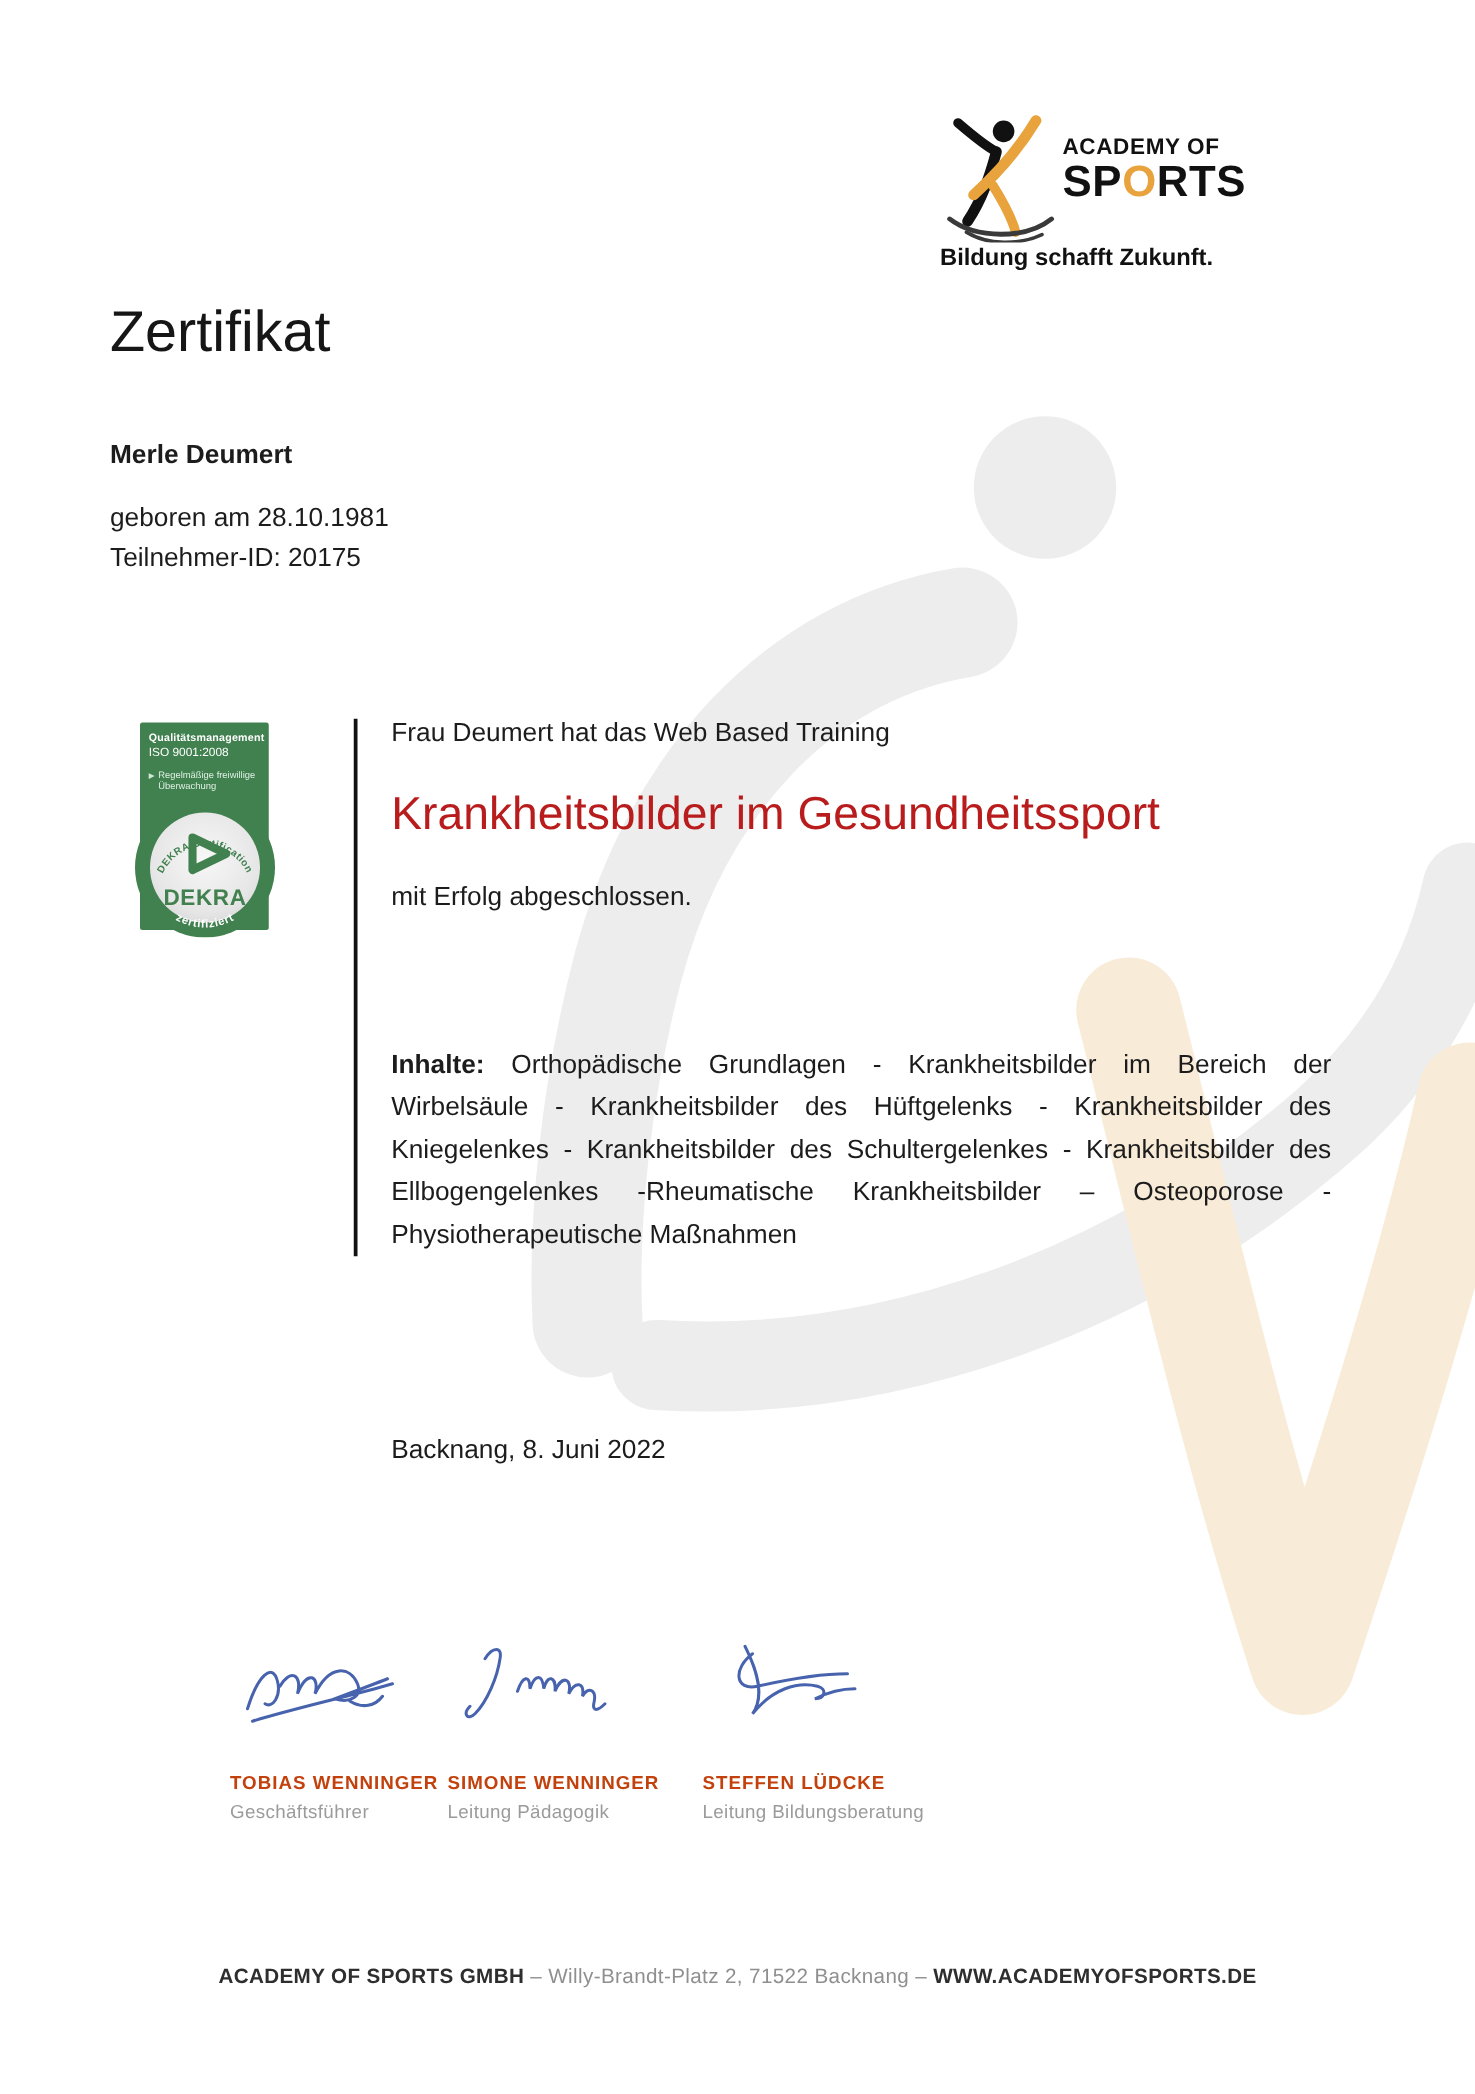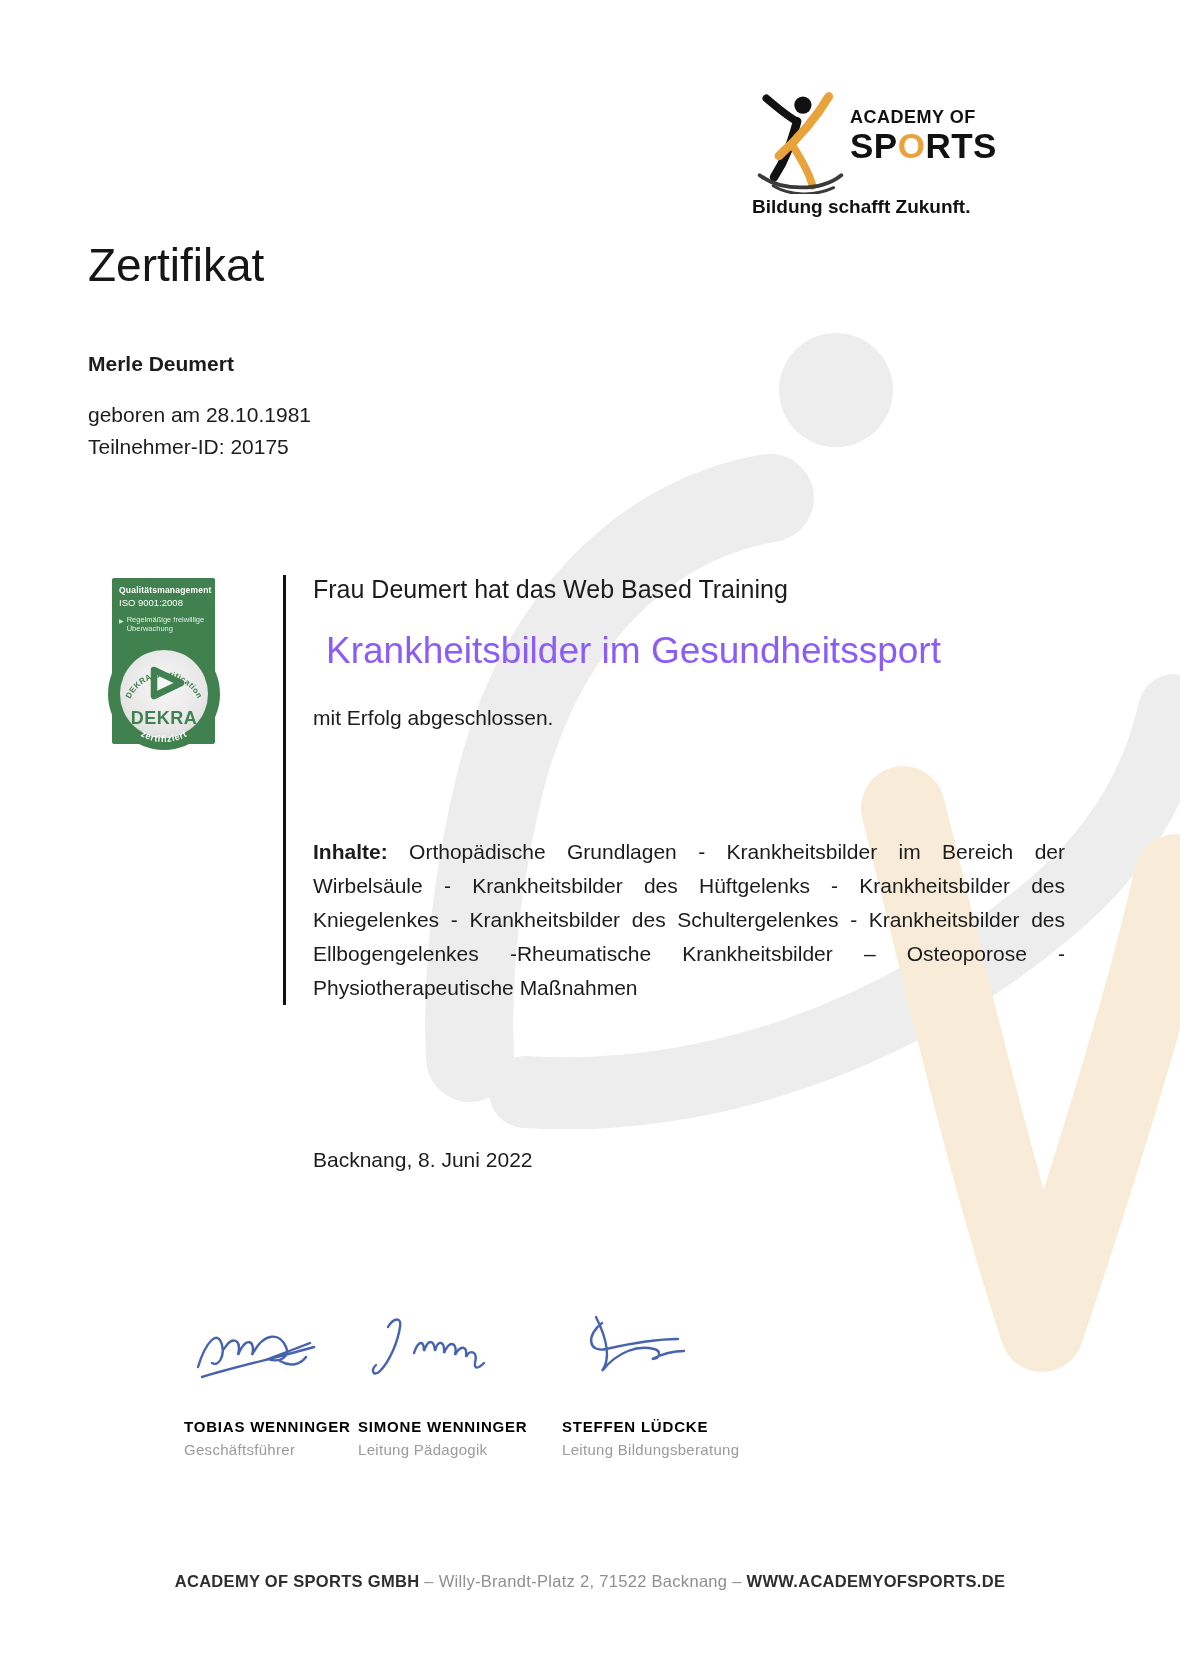--- a/index.html
+++ b/index.html
@@ -30,35 +30,35 @@
   .dekra-rect { position:absolute; left:0; top:0; width:103px; height:166px; background:#41814F; border-radius:2px; padding:7px 6px 0 7px; }
   .dekra-line1 { font-size:8.5px; font-weight:bold; color:#fff; letter-spacing:.2px; }
   .dekra-line2 { font-size:9.5px; font-weight:normal; color:#fff; margin-top:2px; }
   .dekra-bullet { display:flex; margin-top:7px; }
   .dekra-bullet .tri { font-size:6px; color:#cfe8d6; margin:2px 3px 0 0; }
   .dekra-bullet-text { font-size:7.5px; color:#dff0e4; line-height:1.25; }
   .dekra-seal { position:absolute; left:-4px; top:60px; width:112px; height:112px; }
 
   
   .rule { position:absolute; left:283px; top:575px; width:3px; height:430px; background:#111; }
-  .intro   { position:absolute; left:313px; top:575px; font-size:25px; }
-  .course  { position:absolute; left:326px; top:630px; font-size:37px; font-weight:400; color:#8b5cf6; }
+  .intro   { position:absolute; left:313px; top:575px; font-size:21px; }
+  .course  { position:absolute; left:313px; top:630px; font-size:37px; font-weight:400; color:#b91c1c; }
   .result  { position:absolute; left:313px; top:706px; font-size:21px; }
   .period  { position:absolute; left:313px; top:782px; font-size:21px; }
   .contents{ position:absolute; left:313px; top:835px; width:752px; font-size:21px; line-height:34px; text-align:justify; }
   .contents b { font-weight:bold; }
   .place-date { position:absolute; left:313px; top:1148px; font-size:21px; }
 
   
   .signatures { position:absolute; left:184px; top:1305px; display:flex; }
   .sig { display:flex; flex-direction:column; }
   .sig1 { width:174px; } .sig2 { width:172px; } .sig3 { width:202px;margin-left:32px; } .sig4 { width:250px; }
   .sig-scribble { height:105px; }
   .sig-scribble svg { stroke:#4763ae; fill:none; stroke-width:2.4; stroke-linecap:round; }
-  .sig-name { font-size:15px; font-weight:bold; color:#000000; letter-spacing:.8px; margin-top:8px; }
+  .sig-name { font-size:15px; font-weight:bold; color:#c2410c; letter-spacing:.8px; margin-top:8px; }
   .sig-role { font-size:15px; color:#9b9b9b; margin-top:6px; letter-spacing:.3px; }
 
   
   .footer { position:absolute; left:0; top:1572px; width:100%; text-align:center; font-size:16.5px; letter-spacing:.3px; }
   .footer .strong { font-weight:bold; color:#2e2e2e; }
   .footer .light { color:#8f8f8f; }
 </style>
 </head>
 <body>
 

